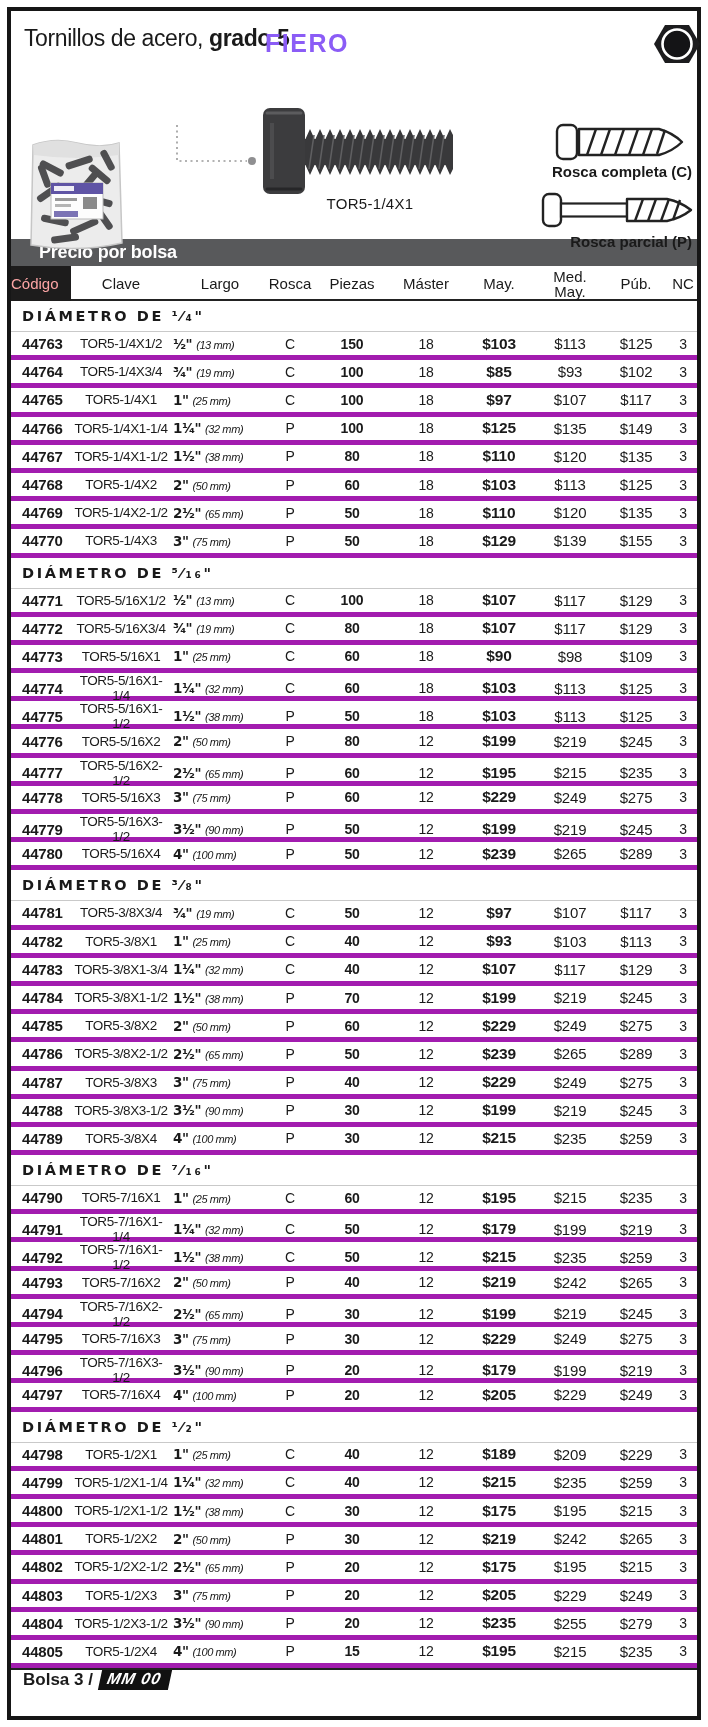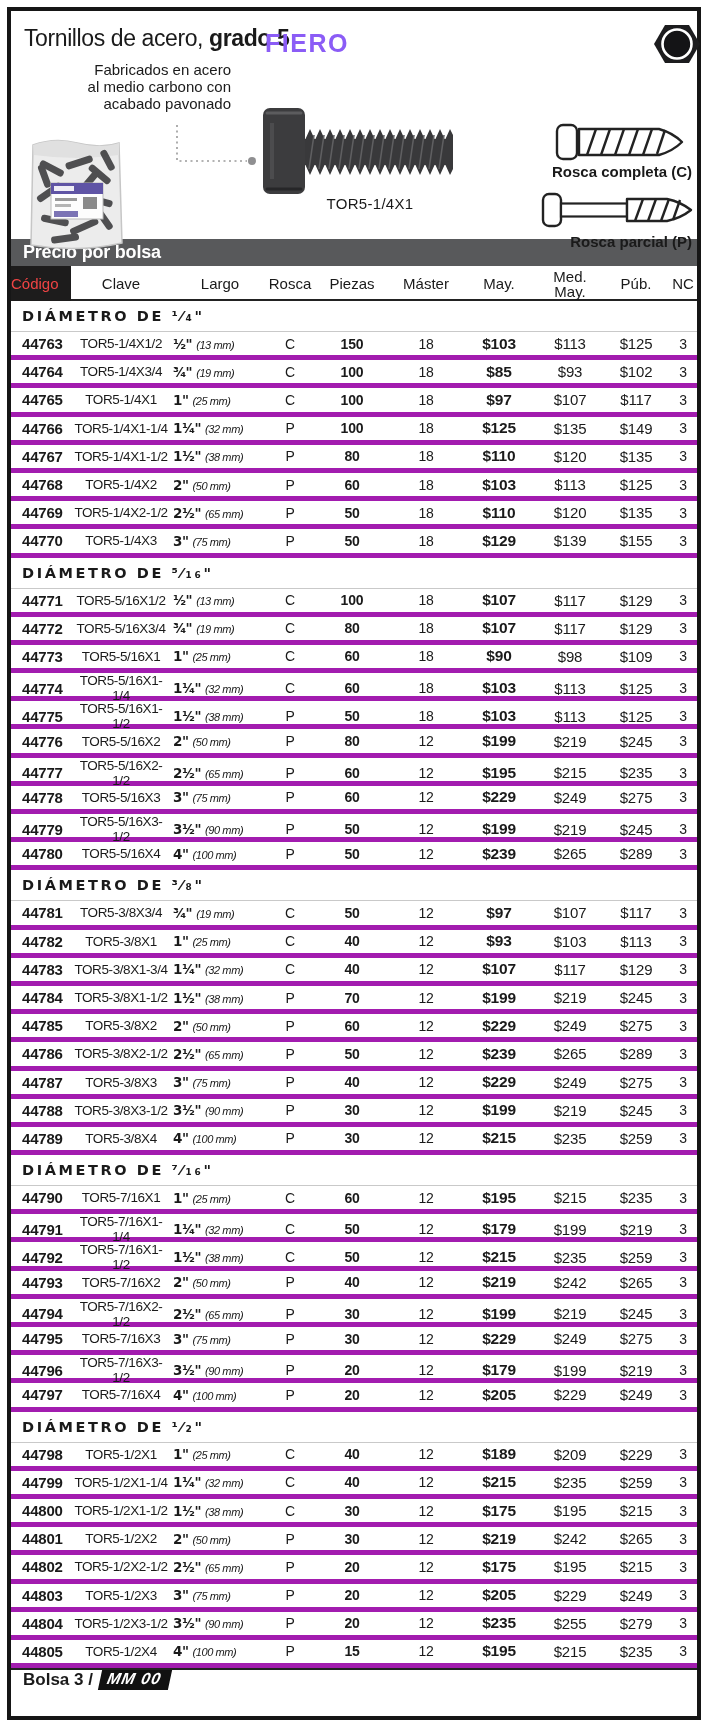--- a/index.html
+++ b/index.html
@@ -18,26 +18,26 @@
   .leader{position:absolute;left:150px;top:112px;}
   .bagsvg{position:absolute;left:14px;top:120px;}
   .boltsvg{position:absolute;left:226px;top:88px;}
   .product-label{position:absolute;left:289px;top:184px;width:140px;text-align:center;font-size:15px;letter-spacing:0.3px;}
   .threadsvg1{position:absolute;left:544px;top:110px;}
   .threadsvg2{position:absolute;left:530px;top:180px;}
   .thread-label1{position:absolute;right:5px;top:152px;font-weight:700;font-size:15px;}
   .thread-label2{position:absolute;right:5px;top:222px;font-weight:700;font-size:15px;}
   
   .price-band{height:27px;background:#58595B;color:#fff;display:flex;align-items:center;
-    font-weight:700;font-size:18px;padding-left:12px;letter-spacing:-0.2px;}
+    font-weight:700;font-size:18px;padding-left:28px;letter-spacing:-0.2px;}
   
   .grid{display:grid;grid-template-columns:60px 100px 96px 46px 78px 70px 76px 66px 66px 28px;align-items:center;box-sizing:border-box;}
   .thead{height:35px;border-bottom:2px solid #222;font-size:15px;}
   .thead .th{padding:0;text-align:center;line-height:15px;white-space:pre-line;}
-  .th-codigo{background:#1D1C1C;color:#ef4444;height:35px;display:flex;align-items:center;padding-left:11px;}
+  .th-codigo{background:#1D1C1C;color:#fca5a5;height:35px;display:flex;align-items:center;padding-left:11px;}
   .th-clave,.th-largo{text-align:center;}
   .th-largo{padding-left:2px !important;}
   .tr{height:28.2px;border-bottom:5px solid #a21caf;font-size:14px;}
   .td{text-align:center;letter-spacing:-0.2px;}
   .c-codigo{text-align:left;font-weight:700;font-size:15px;padding-left:11px;}
   .c-clave{text-align:center;font-size:13.5px;letter-spacing:-0.4px;}
   .c-largo{text-align:left;padding-left:2px;white-space:nowrap;}
   .c-largo .in{font-weight:700;font-size:13.5px;font-family:"DejaVu Sans","Liberation Sans",sans-serif;letter-spacing:-0.5px;}
   .c-largo .mm{font-size:11px;margin-left:4px;letter-spacing:-0.4px;font-style:italic;}
   .c-piezas{font-weight:700;}
@@ -60,25 +60,20 @@
 
     <div class="page-title"><span>Tornillos de acero, </span><b>grado 5</b></div>
 
     <div class="brand">FIERO</div>
 
     <svg class="hexsvg" width="52" height="46" viewBox="0 0 52 46">
       <polygon points="4,23 15,4 39,4 50,23 39,42 15,42" fill="#1c1c1e"></polygon>
       <circle cx="27" cy="23" r="14.5" fill="#141416" stroke="#fff" stroke-width="2.6"></circle>
     </svg>
 
-    <div class="desc">
-      <div>Fabricados en acero</div>
-      <div>al medio carbono con</div>
-      <div>acabado pavonado</div>
-    </div>
 
     <svg class="leader" width="115" height="48" viewBox="0 0 115 48">
       <path d="M16,2 V38 H86" stroke="#9a9a9a" stroke-width="1.6" stroke-dasharray="2,3.5" fill="none"></path>
       <circle cx="91" cy="38" r="4" fill="#8f8f91"></circle>
     </svg>
 
     <svg class="bagsvg" width="102" height="124" viewBox="0 0 102 124">
       <path d="M8,14 Q30,6 52,12 Q76,18 94,12 L97,112 Q52,122 6,114 Z" fill="#ececec" stroke="#c6c6c6" stroke-width="1.5"></path>
       <path d="M8,14 Q30,6 52,12 Q76,18 94,12 L94,24 Q52,30 9,24 Z" fill="#e0e0e0"></path>
       <g fill="#3a3a3c" opacity="0.88">

